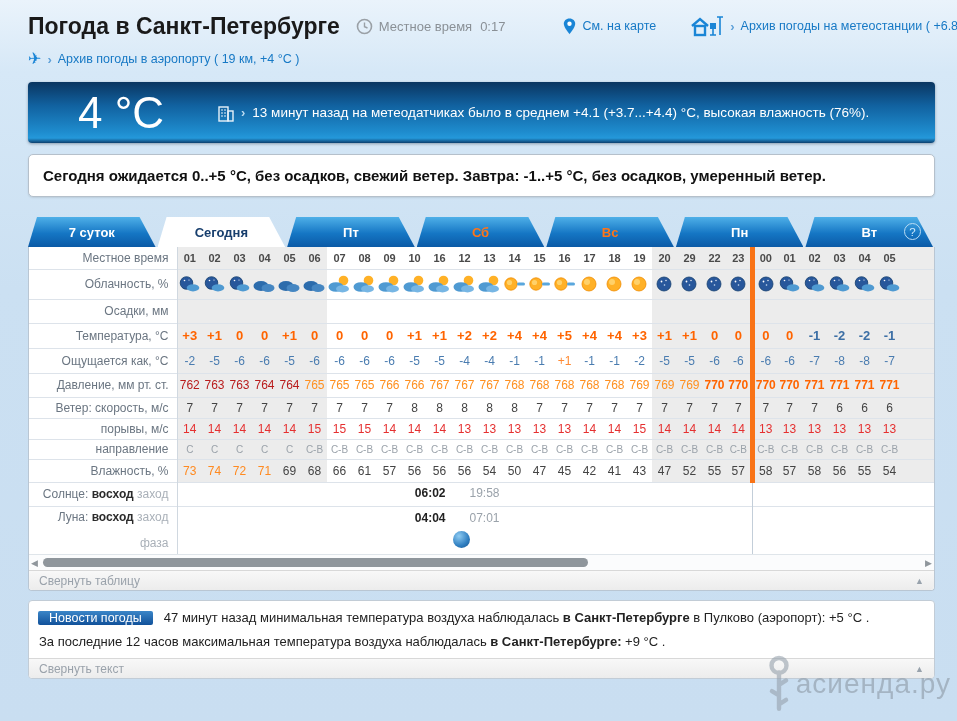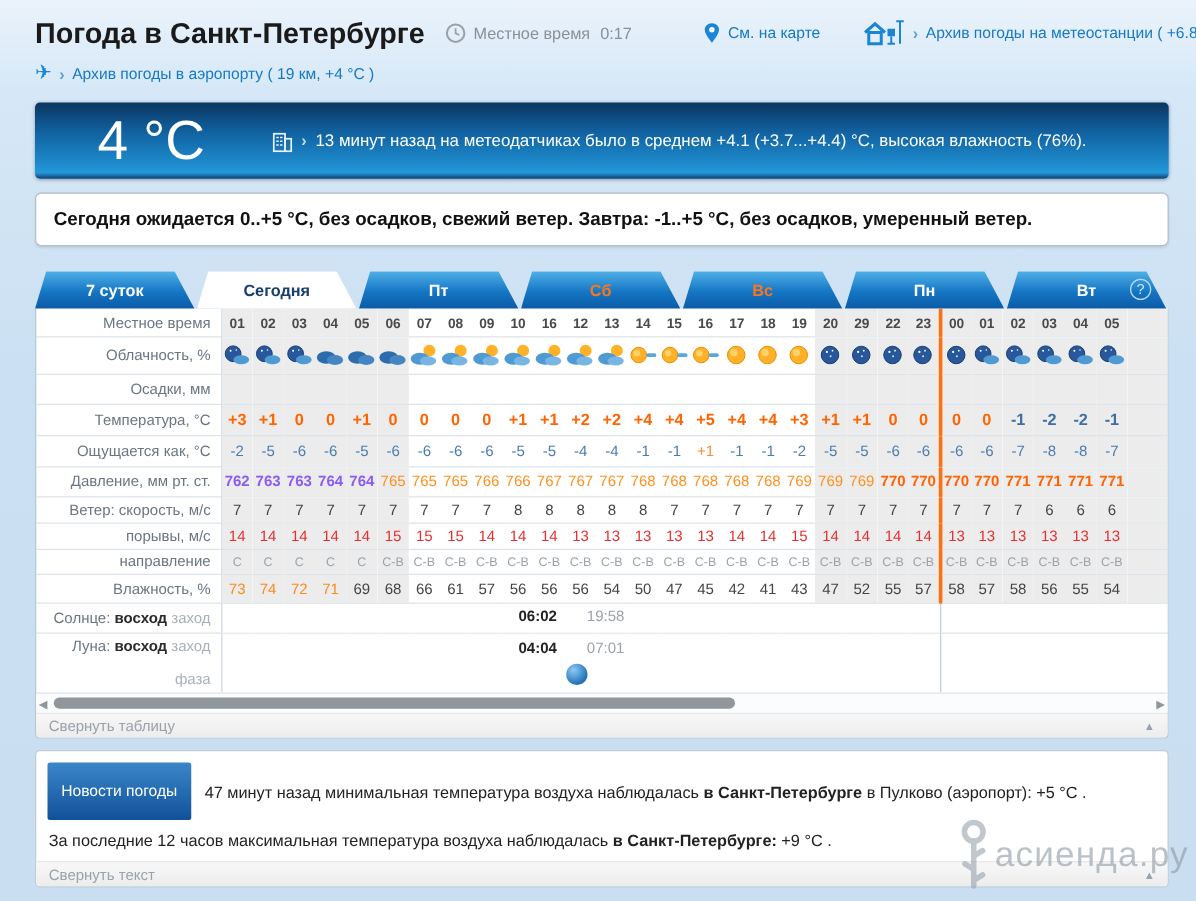--- a/index.html
+++ b/index.html
@@ -43,29 +43,29 @@
   .widget{background:#fff;border:1px solid #b9c6d3;border-top:none;border-radius:0 0 4px 4px}
   .daterow{position:relative;height:28px;display:flex;align-items:center;border-bottom:1px solid #cfd8e1;font-size:13px;color:#222}
   .daterow .dl{padding-left:8px}
   .daterow .dr{position:absolute;left:724px;top:0;height:100%;display:flex;align-items:center;padding-left:9px;border-left:1px solid #c3ced9}
 
   table{width:100%;table-layout:fixed;border-collapse:collapse}
   td{border-top:1px solid #dde3ea;vertical-align:middle;text-align:center;font-size:12px;color:#333;overflow:hidden}
   tr:first-child td{border-top:none}
   .lbl{text-align:right;padding-right:8px;color:#6b7682;font-size:12px;border-right:1px solid #d0d8e0;white-space:nowrap}
   .c.ng{background:#ececec}
-  .c.dv{border-left:3px solid #f97316}
+  .c.dv{border-left:5px solid #f97316}
   .fw{background:#fff}
   .fw.dv{border-left:1px solid #c3ced9}
   .hr{font-weight:bold;font-size:11px;color:#4a4a4a}
   .tv{font-weight:bold;font-size:13px}
   .pos{color:#ff6400}.neg{color:#3c6fa5}
   .fv{font-size:12px}
   .posf{color:#ff8a33}.negf{color:#4a7cb0}
-  .pk{color:#8b5cf6;font-weight:bold}.po{color:#ff9020}.pb{color:#ff6400;font-weight:bold}
+  .pk{color:#b91c1c;font-weight:normal}.po{color:#ff9020}.pb{color:#ff6400;font-weight:bold}
   .wv{color:#444}
   .gv{color:#e53030}
   .dvl{color:#9aa2aa;font-size:10px}
   .hv{color:#444}.hh{color:#ff8a20}
   .lp{color:#6b7682}
   .bw{color:#2b2b2b}
   .sw2{color:#a9b0b8}
   .astro{position:relative;background:#fff}
   .ast{position:absolute;top:3px;width:50px;text-align:right;font-size:12px}
   .bb{color:#222;font-weight:bold}
@@ -79,21 +79,21 @@
   .sarr{position:absolute;top:2px;font-size:9px;color:#8f969c;cursor:pointer;background:none;border:none;line-height:12px}
   .sarr.l{left:2px}.sarr.r{right:2px}
 
   .cbar{height:20px;background:linear-gradient(180deg,#f8f8f8,#ececec);border-top:1px solid #d8d8d8;color:#9aa2ab;font-size:12px;
     display:flex;align-items:center;justify-content:space-between;padding:0 10px;border-radius:0 0 4px 4px;cursor:pointer}
   .up{color:#98a2ac;font-size:9px}
 
   
   .news{margin-top:9px;background:#fff;border:1px solid #c2ccd6;border-radius:4px;padding:9px}
   .nl1{display:flex;align-items:center;gap:11px}
-  .badge{display:inline-block;background:linear-gradient(180deg,#3b86c8,#11519a);color:#fff;font-size:12.5px;padding:16px 11px;border-radius:2px;cursor:pointer;white-space:nowrap}
+  .badge{display:inline-block;background:linear-gradient(180deg,#3b86c8,#11519a);color:#fff;font-size:12.5px;padding:0 11px;border-radius:2px;cursor:pointer;white-space:nowrap}
   .nt{font-size:13px;color:#222}
   .nl2{margin-top:9px;font-size:13px;color:#222;padding-left:1px}
   .news .cbar{margin:9px -9px -9px;border-radius:0 0 4px 4px}
 
   
   .wm{position:absolute;right:6px;bottom:6px;display:flex;align-items:center;gap:2px;opacity:.6;pointer-events:none;z-index:5}
   .wm span{font-size:28px;color:#8d99a5;letter-spacing:1px}
 
   svg{display:inline-block;vertical-align:middle}
 </style>

